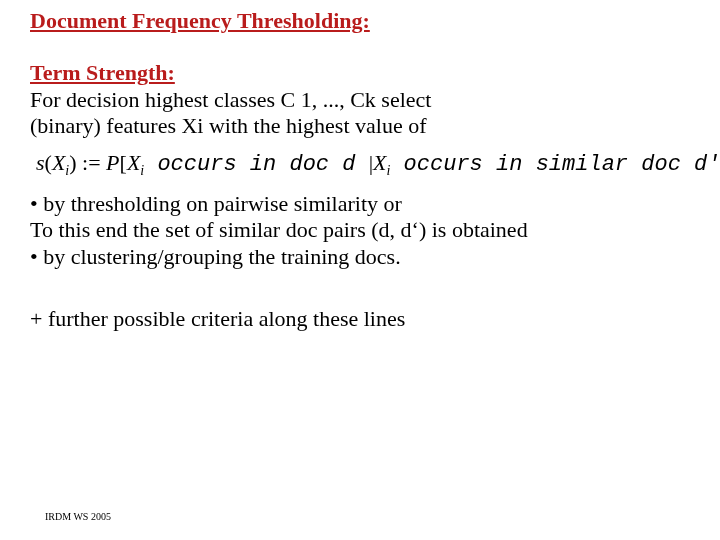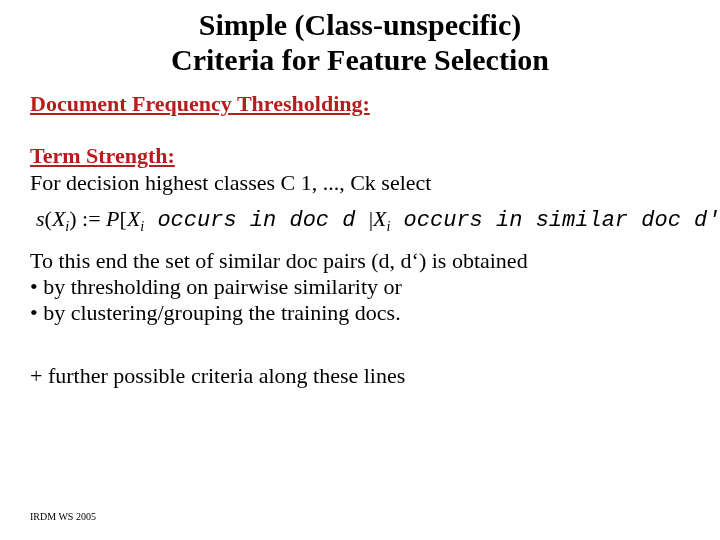--- a/index.html
+++ b/index.html
@@ -41,54 +41,51 @@
     margin: 10px 0 12px 6px;
     font-family: "Times New Roman", serif;
     font-size: 22px;
     white-space: nowrap;
   }
   .formula .fn { font-style: italic; }
   .formula .sub { font-size: 14px; font-style: italic; vertical-align: sub; }
   .formula .italic-run { font-style: italic; font-family: Liberation Mono, monospace; }
   .footer-note {
     position: absolute;
-    left: 30px;
+    left: 45px;
     bottom: 18px;
     font-size: 10px;
   }
   .plus-line {
     margin-top: 36px;
   }
 </style>
 </head>
 <body>
 
 <div class="slide">
 
-  <div class="title">
-    <span>Simple (Class-unspecific)</span><br>
-    <span>Criteria for Feature Selection</span>
-  </div>
 
   <div class="block">
     <div class="section-head">Document Frequency Thresholding:</div>
   </div>
 
   <div class="block" style="margin-bottom:4px;">
     <div class="section-head">Term Strength:</div>
     <div class="body-text">For decision highest classes C 1, ..., Ck select</div>
+    <div class="body-text">(binary) features Xi with the highest value of</div>
   </div>
 
   <div class="formula">
     <span class="fn">s</span><span>(</span><span class="fn">X</span><span class="sub">i</span><span>)</span><span> := </span><span class="fn">P</span><span>[</span><span class="fn">X</span><span class="sub">i</span><span class="italic-run"> occurs in doc d  </span><span>|</span><span class="fn">X</span><span class="sub">i</span><span class="italic-run"> occurs in similar doc d'</span><span>]</span>
   </div>
 
   <div class="block" style="margin-bottom:0;">
+    <div class="body-text">• by thresholding on pairwise similarity or</div>
     <div class="body-text">To this end the set of similar doc pairs (d, d‘) is obtained</div>
-    <div class="body-text">• by thresholding on pairwise similarity or</div>
     <div class="body-text">• by clustering/grouping the training docs.</div>
   </div>
 
   <div class="body-text plus-line">+ further possible criteria along these lines</div>
 
 </div>
 
 <div class="footer-note">IRDM  WS 2005</div>
 
 </body></html>

